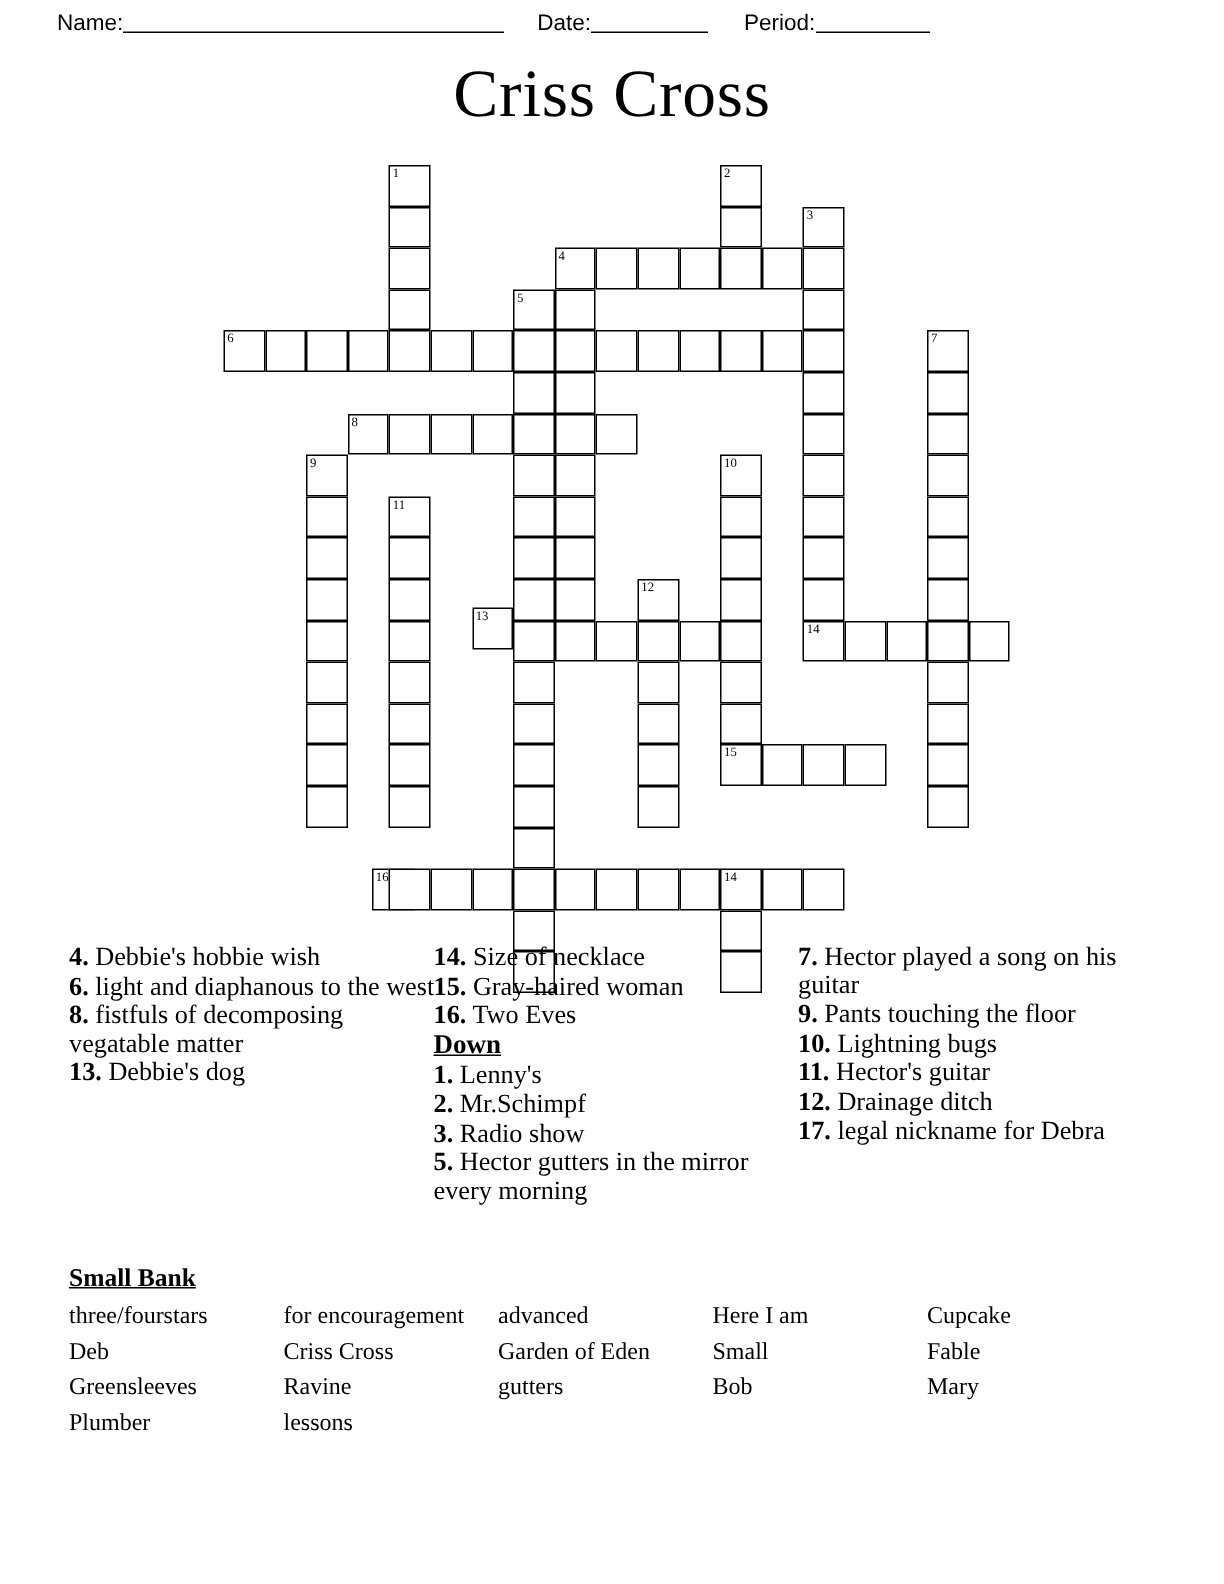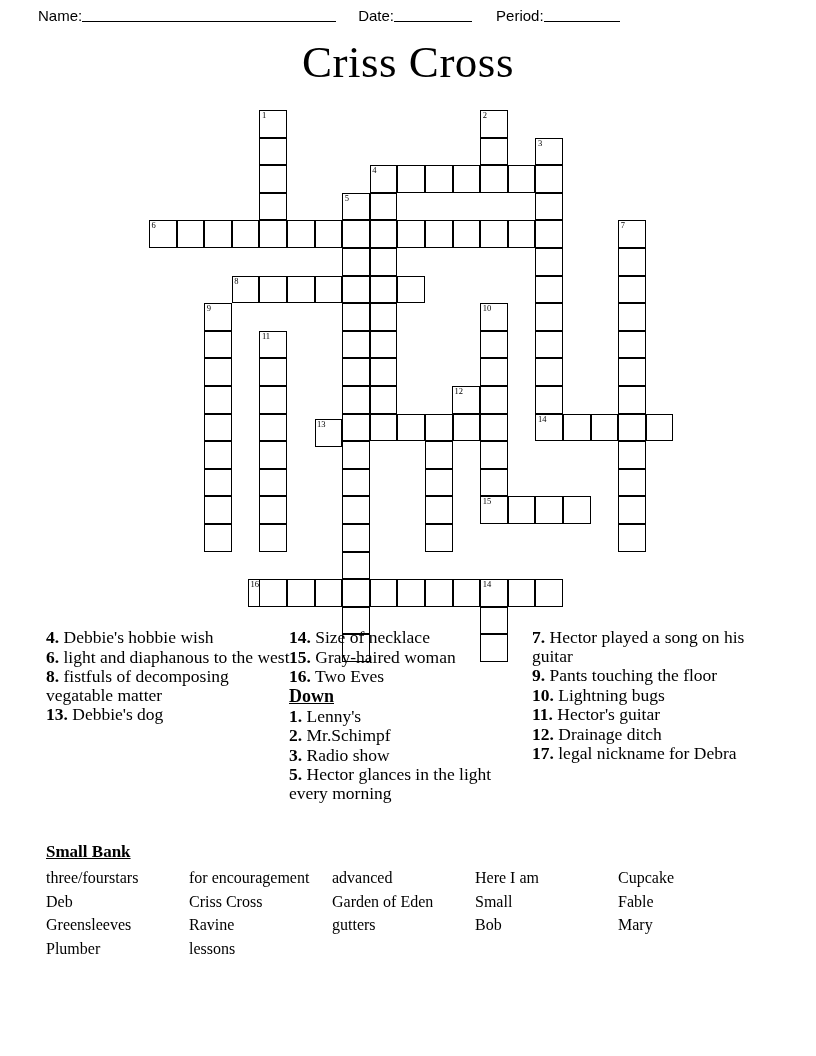--- a/index.html
+++ b/index.html
@@ -245,28 +245,28 @@
     <div class="cell" style="left: 55.2px; top: 248.4px;"></div>
     <div class="cell" style="left: 110.4px; top: 248.4px;"></div>
     <div class="cell" style="left: 193.2px; top: 248.4px;"></div>
     <div class="cell" style="left: 220.8px; top: 248.4px;"></div>
     <div class="cell" style="left: 331.2px; top: 248.4px;"></div>
     <div class="cell" style="left: 386.4px; top: 248.4px;"></div>
     <div class="cell" style="left: 55.2px; top: 276px;"></div>
     <div class="cell" style="left: 110.4px; top: 276px;"></div>
     <div class="cell" style="left: 193.2px; top: 276px;"></div>
     <div class="cell" style="left: 220.8px; top: 276px;"></div>
-    <div class="cell" style="left: 276px; top: 276px; margin-left: 27px;">
+    <div class="cell" style="left: 276px; top: 276px;">
       <span class="num">12</span>
     </div>
     <div class="cell" style="left: 331.2px; top: 276px;"></div>
     <div class="cell" style="left: 386.4px; top: 276px;"></div>
     <div class="cell" style="left: 55.2px; top: 303.6px;"></div>
     <div class="cell" style="left: 110.4px; top: 303.6px;"></div>
-    <div class="cell" style="left: 165.6px; top: 309px; text-decoration: underline;">
+    <div class="cell" style="left: 165.6px; top: 295px; text-decoration: underline;">
       <span class="num">13</span>
     </div>
     <div class="cell" style="left: 193.2px; top: 303.6px;"></div>
     <div class="cell" style="left: 220.8px; top: 303.6px;"></div>
     <div class="cell" style="left: 248.4px; top: 303.6px;"></div>
     <div class="cell" style="left: 276px; top: 303.6px;"></div>
     <div class="cell" style="left: 303.6px; top: 303.6px;"></div>
     <div class="cell" style="left: 331.2px; top: 303.6px;"></div>
     <div class="cell" style="left: 386.4px; top: 303.6px;">
       <span class="num">14</span>
@@ -330,21 +330,21 @@
       <span class="clue"><span class="cnum">13.</span><span> Debbie's dog</span></span>
     </div>
   <div class="clue-col" id="clue-col-2">
       <span class="clue"><span class="cnum">14.</span><span> Size of necklace</span></span>
       <span class="clue"><span class="cnum">15.</span><span> Gray-haired woman</span></span>
       <span class="clue"><span class="cnum">16.</span><span> Two Eves</span></span>
       <span class="clue-heading">Down</span>
       <span class="clue"><span class="cnum">1.</span><span> Lenny's</span></span>
       <span class="clue"><span class="cnum">2.</span><span> Mr.Schimpf</span></span>
       <span class="clue"><span class="cnum">3.</span><span> Radio show</span></span>
-      <span class="clue"><span class="cnum">5.</span><span> Hector glances in the light every morning</span></span>
+      <span class="clue"><span class="cnum">5.</span><span> Hector gutters in the mirror every morning</span></span>
     </div>
   <div class="clue-col" id="clue-col-3">
       <span class="clue"><span class="cnum">7.</span><span> Hector played a song on his guitar</span></span>
       <span class="clue"><span class="cnum">9.</span><span> Pants touching the floor</span></span>
       <span class="clue"><span class="cnum">10.</span><span> Lightning bugs</span></span>
       <span class="clue"><span class="cnum">11.</span><span> Hector's guitar</span></span>
       <span class="clue"><span class="cnum">12.</span><span> Drainage ditch</span></span>
       <span class="clue"><span class="cnum">17.</span><span> legal nickname for Debra</span></span>
     </div>
 </div>

